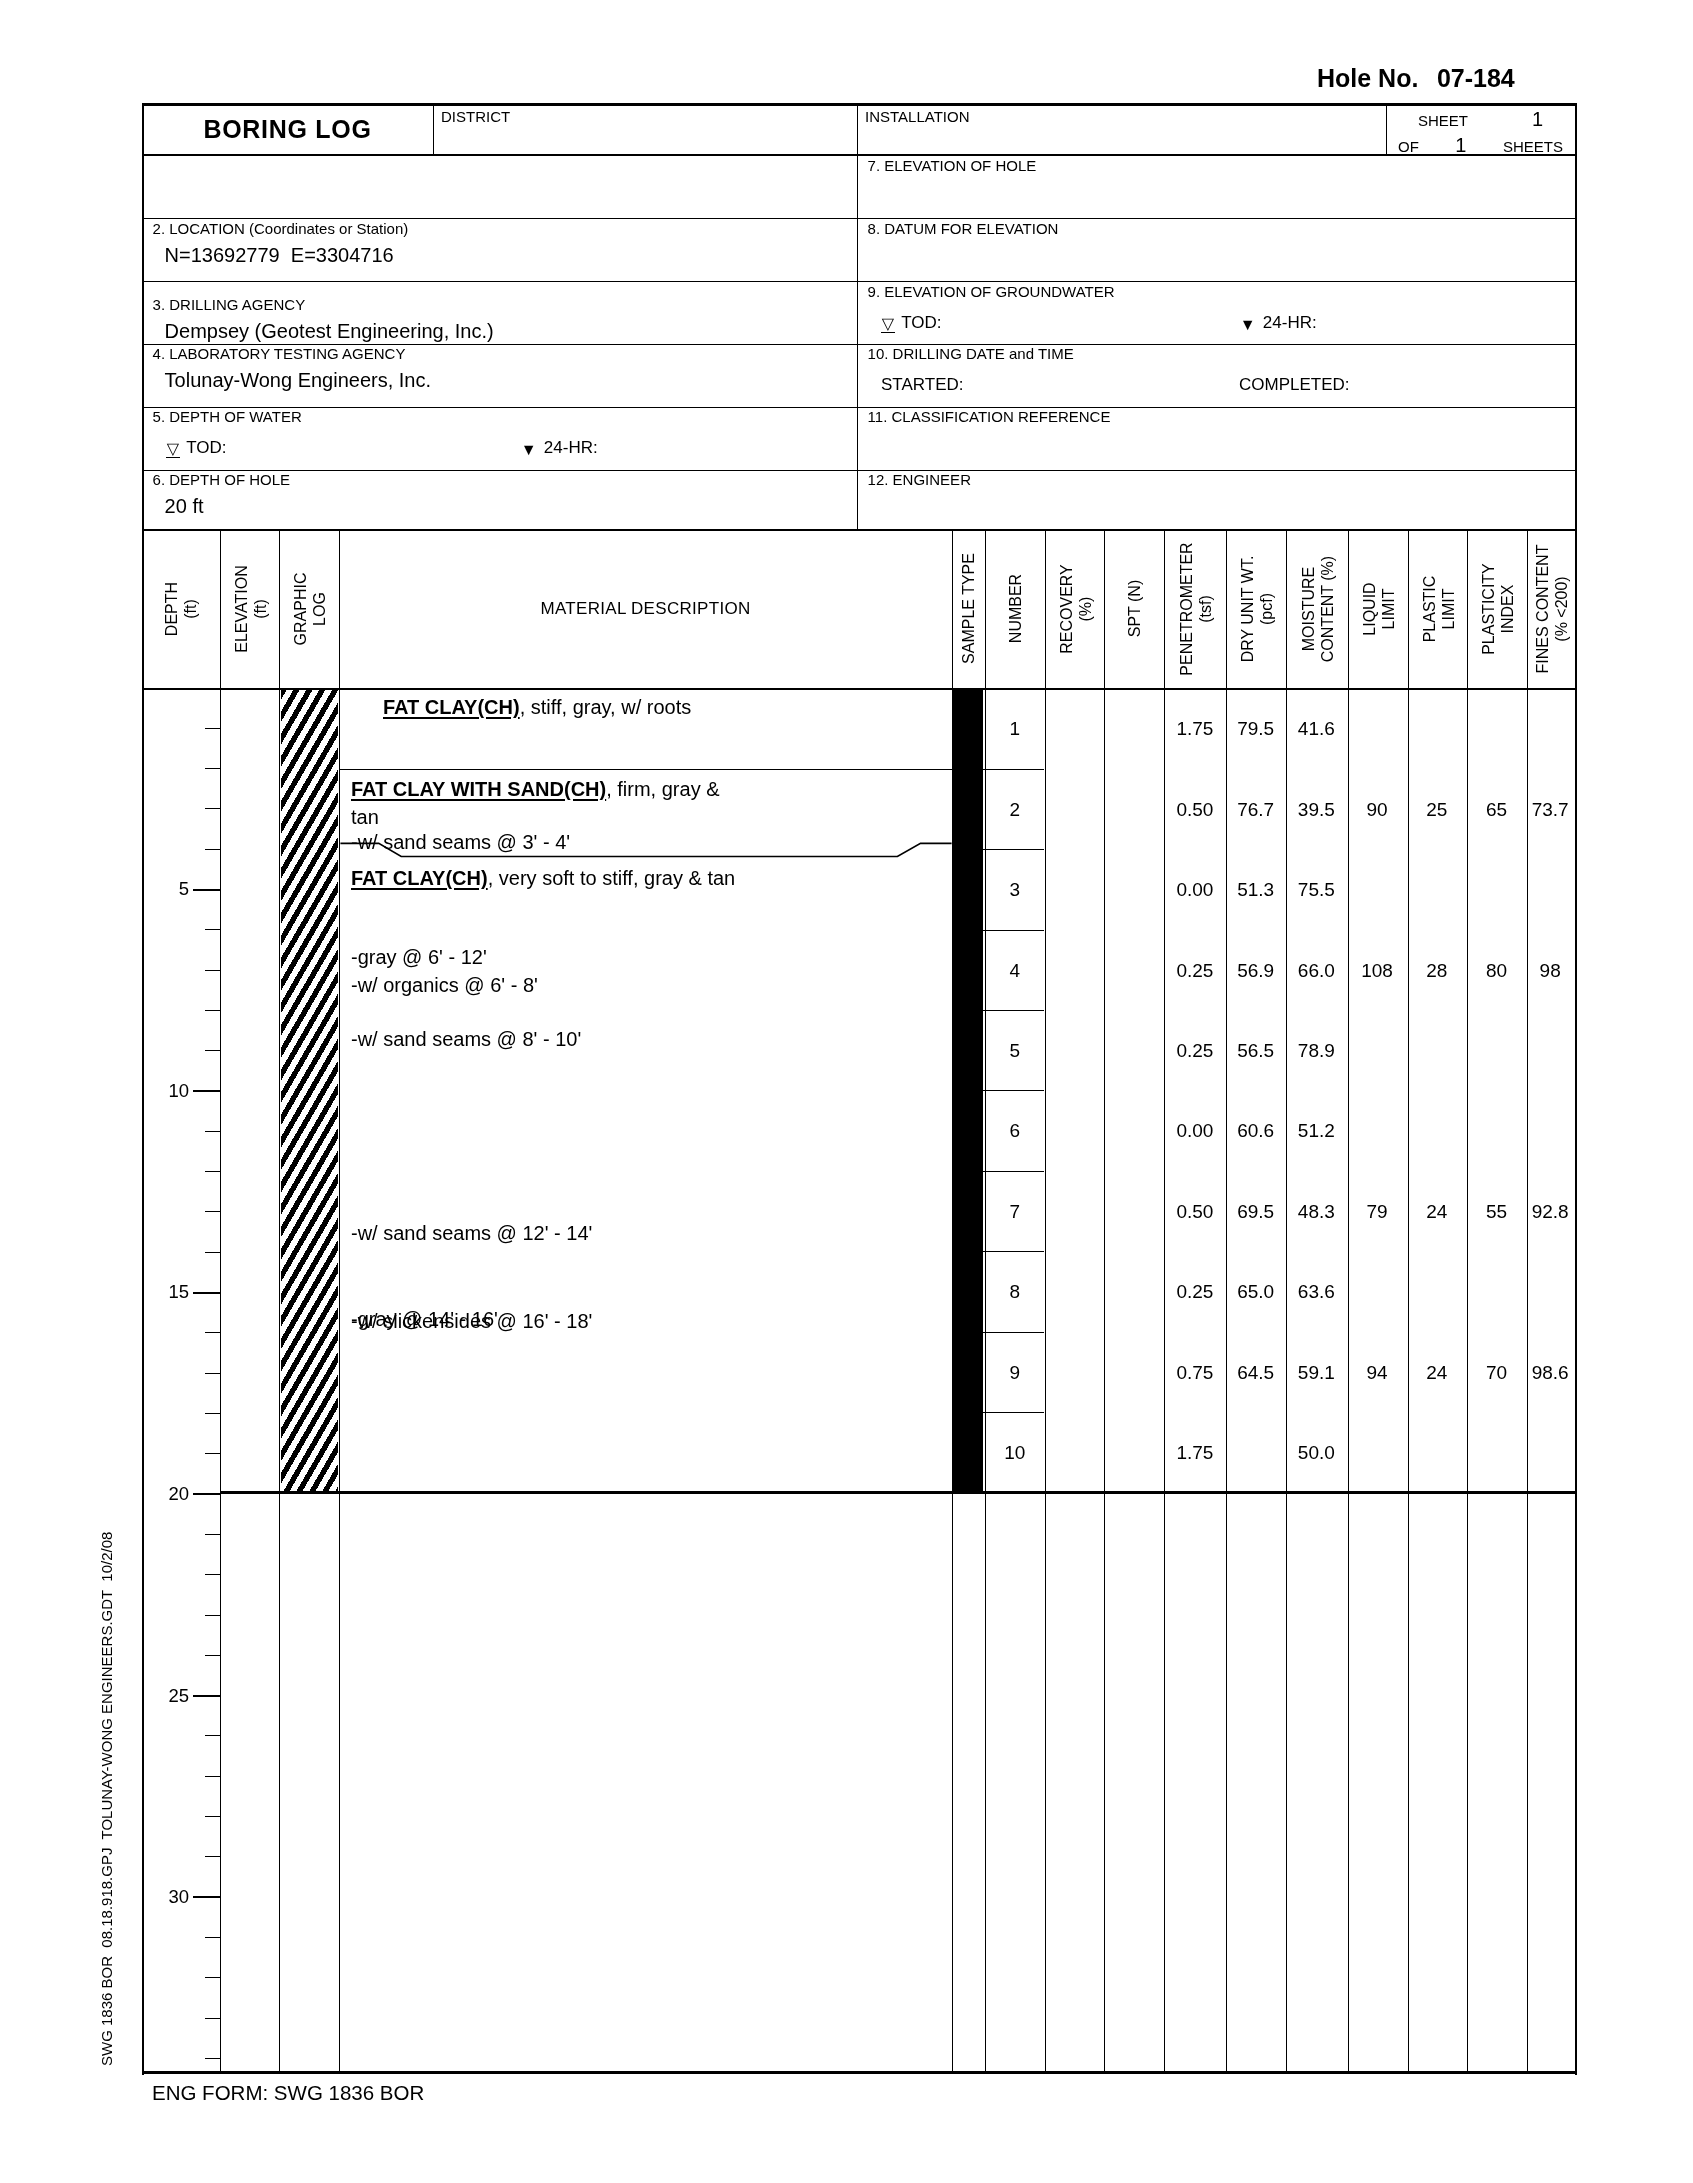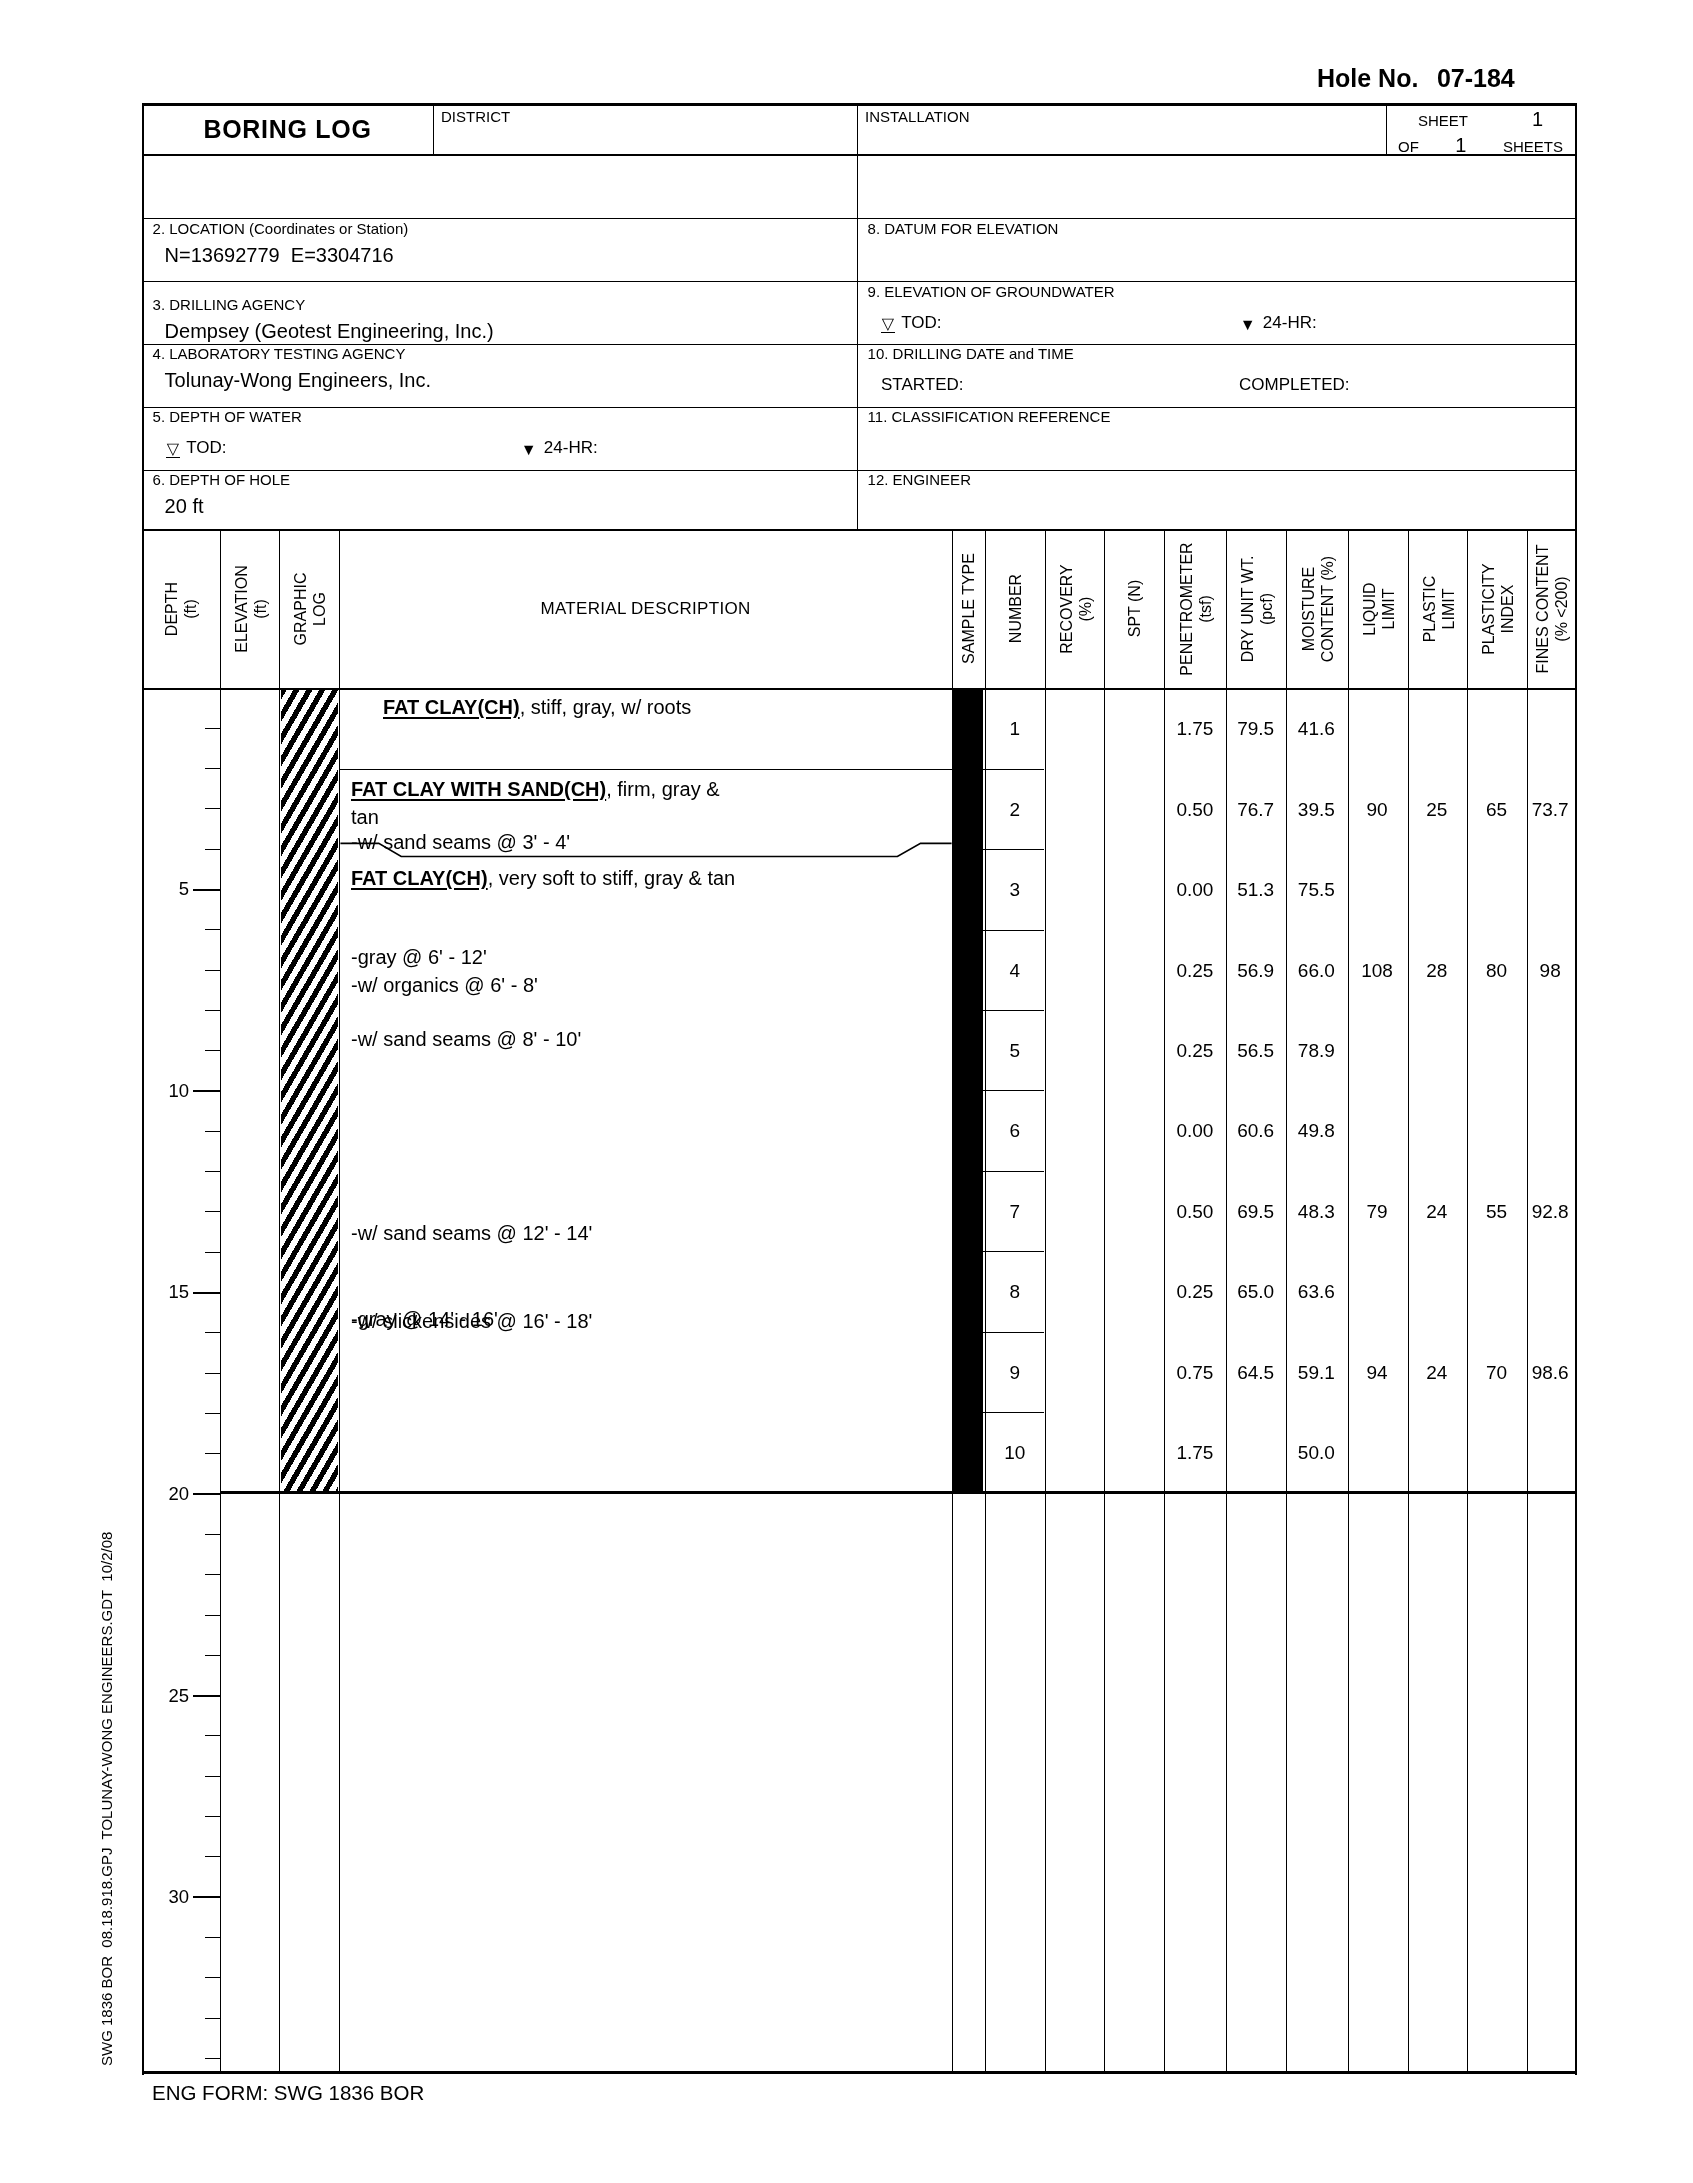--- a/index.html
+++ b/index.html
@@ -99,20 +99,24 @@
     <span class="inline-pair" style="left:370px;">
       <span class="tri" style="border-bottom-width:0;">▼</span>
       <span>24-HR:</span>
     </span>
   </div>
   <div class="fbox" style="left:150px;top:471px;width:695px;">
     <span class="flabel">6. DEPTH OF HOLE</span>
     <span class="fvalue">20 ft</span>
   </div>
 
+  <div class="fbox" style="left:865px;top:157px;width:695px;">
+    <span class="flabel">7. ELEVATION OF HOLE</span>
+    <span class="fvalue"></span>
+  </div>
   <div class="fbox" style="left:865px;top:220px;width:695px;">
     <span class="flabel">8. DATUM FOR ELEVATION</span>
     <span class="fvalue"></span>
   </div>
   <div class="fbox" style="left:865px;top:283px;width:695px;">
     <span class="flabel">9. ELEVATION OF GROUNDWATER</span>
     <span class="inline-pair" style="left:16px;">
       <span class="tri">▽</span>
       <span>TOD:</span>
     </span>
@@ -282,21 +286,21 @@
       <span class="sc w90"></span>
       <span class="sc w90"></span>
       <span class="sc w72"></span>
   </div>
   <div class="srow" style="top:1090px;">
     <span class="sc w90">6</span>
       <span class="sc w90"></span>
       <span class="sc w91"></span>
       <span class="sc w93">0.00</span>
       <span class="sc w91">60.6</span>
-      <span class="sc w93">49.8</span>
+      <span class="sc w93">51.2</span>
       <span class="sc w91"></span>
       <span class="sc w90"></span>
       <span class="sc w90"></span>
       <span class="sc w72"></span>
   </div>
   <div class="srow" style="top:1171px;">
     <span class="sc w90">7</span>
       <span class="sc w90"></span>
       <span class="sc w91"></span>
       <span class="sc w93">0.50</span>

